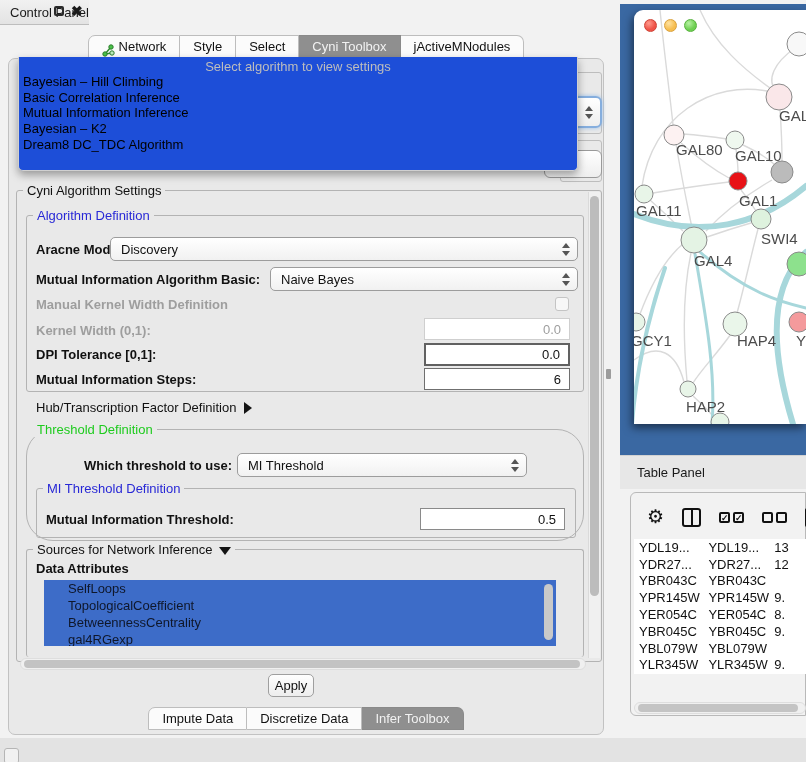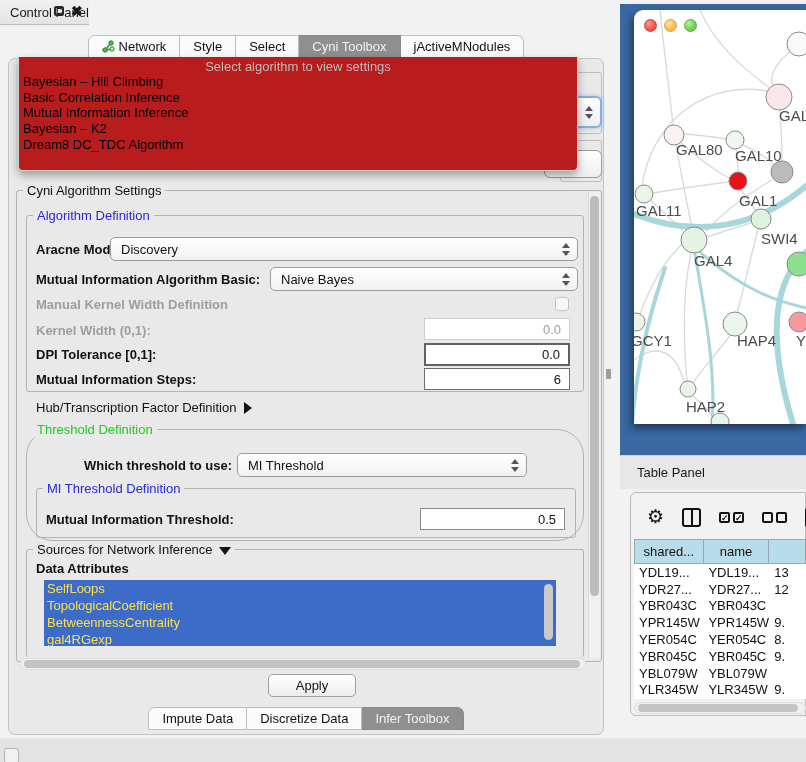--- a/index.html
+++ b/index.html
@@ -23,39 +23,39 @@
   }
   #cp-title { padding-left:10px; color:#1a1a1a; }
   #cp-controls { position:absolute; right:6px; top:4px; display:flex; gap:7px; align-items:center; }
   .float-glyph { width:10px; height:10px; border:2px solid #2a2a2a; border-radius:2px; display:inline-block; }
   .close-glyph { font-size:14px; font-weight:bold; color:#1a1a1a; line-height:14px; }
 
   #cp-tabs { left:0; top:35px; width:612px; height:23px; display:flex; justify-content:center; }
   .tab {
     height:23px; line-height:21px; padding:0 13px;
     background:#fbfbfb; border:1px solid #bdbdbd; border-left:none;
-    color:#111; white-space:nowrap; display:flex; align-items:center; gap:4px;
+    color:#111; white-space:nowrap; display:flex; align-items:flex-end; gap:4px;
   }
   .tab:first-child { border-left:1px solid #bdbdbd; border-radius:7px 0 0 0; }
   .tab:last-child { border-radius:0 7px 0 0; }
   .tab.selected { background:#8f8f8f; color:#f2f2f2; border-color:#8a8a8a; }
 
   #cp-main {
     left:8px; top:58px; width:596px; height:677px;
     background:#e9e9e9; border:1px solid #c2c2c2; border-radius:7px;
   }
 
   
   .frag-box { border:1px solid #bdbdbd; border-radius:3px; background:#e9e9e9; z-index:4; }
   .frag-combo { border-radius:6px; background:linear-gradient(#fff,#eee); z-index:5; }
 
   
   #algo-popup {
     left:18px; top:57px; width:560px; height:114px;
-    background:#b91c1c; z-index:50;
+    background:#1d4ed8; z-index:50;
     border:1px solid #d0d0d0; border-top:none; border-radius:0 0 5px 5px;
     box-shadow:0 4px 9px rgba(0,0,0,.35);
   }
   #algo-popup-header { text-align:center; color:#bdbdbd; padding-top:2px; height:17px; }
   #algo-popup ul { list-style:none; }
   #algo-popup li { padding-left:4px; line-height:15.7px; height:15.7px; color:#000; }
   #algo-popup li.selected { font-weight:bold; }
 
   
   .groupbox { border:1px solid #b3b3b3; border-radius:3px; }
@@ -79,28 +79,28 @@
   .field {
     background:#fff; border:1px solid #8a8a8a;
     display:flex; align-items:center; justify-content:flex-end; padding:0 8px;
   }
   .checkbox { width:14px; height:14px; border:1px solid #c4c4c4; border-radius:3px; background:#f7f7f7; }
 
   .arrow-right { display:inline-block; width:0; height:0; border-top:6px solid transparent; border-bottom:6px solid transparent; border-left:8px solid #141414; margin-left:8px; vertical-align:-2px; }
   .arrow-down  { display:inline-block; width:0; height:0; border-left:6px solid transparent; border-right:6px solid transparent; border-top:8px solid #141414; margin-left:6px; vertical-align:-1px; }
 
   #attr-list { background:#fff; overflow:hidden; }
-  .attr-item { height:17px; line-height:17px; background:#3d6cc8; color:#fde047; padding-left:3px; white-space:nowrap; }
+  .attr-item { height:17px; line-height:17px; background:#3d6cc8; color:#0f172a; padding-left:24px; white-space:nowrap; }
 
   .vscroll-track { background:#f0f0f0; border-left:1px solid #dadada; }
   .scroll-thumb { background:#bcbcbc; border-radius:5px; }
   .hscroll-track { background:#f0f0f0; border:1px solid #dedede; border-radius:6px; }
 
   #apply-btn {
-    left:268px; top:674px; width:88px; height:23px;
+    left:268px; top:674px; width:46px; height:23px;
     background:linear-gradient(#fefefe,#ededed);
     border:1px solid #9f9f9f; border-radius:5px;
     display:flex; align-items:center; justify-content:center; color:#111;
   }
 
   #cp-bottom-tabs { left:0; top:707px; width:612px; height:23px; display:flex; justify-content:center; }
 
   #bottom-strip { left:0; top:738px; width:806px; height:24px; background:#e3e3e3; }
   #collapse-btn { left:4px; top:748px; width:15px; height:16px; background:#f1f1f1; border:1px solid #b5b5b5; border-radius:3px; }
   #splitter-handle { left:606px; top:369px; width:5px; height:10px; background:#9c9c9c; border-radius:1px; }
@@ -386,25 +386,20 @@
       <span class="mini-cb">✓</span>
         <span class="mini-cb">✓</span>
     </span>
     <span class="cb-pair">
       <span class="mini-cb"></span>
         <span class="mini-cb"></span>
     </span>
     <span class="page-icon"></span>
   </div>
   <div id="table-grid">
-    <div class="thead">
-        <div class="th" style="width: 76px;">shared...</div>
-        <div class="th" style="width: 72px;">name</div>
-        <div class="th" style="width: 40px;"></div>
-      </div>
     <div id="tbody">
         <div class="trow">
           <div class="td" style="width: 76px;">YDL19...</div>
           <div class="td" style="width: 72px;">YDL19...</div>
           <div class="td" style="width: 40px;">13</div>
         </div>
         <div class="trow">
           <div class="td" style="width: 76px;">YDR27...</div>
           <div class="td" style="width: 72px;">YDR27...</div>
           <div class="td" style="width: 40px;">12</div>

